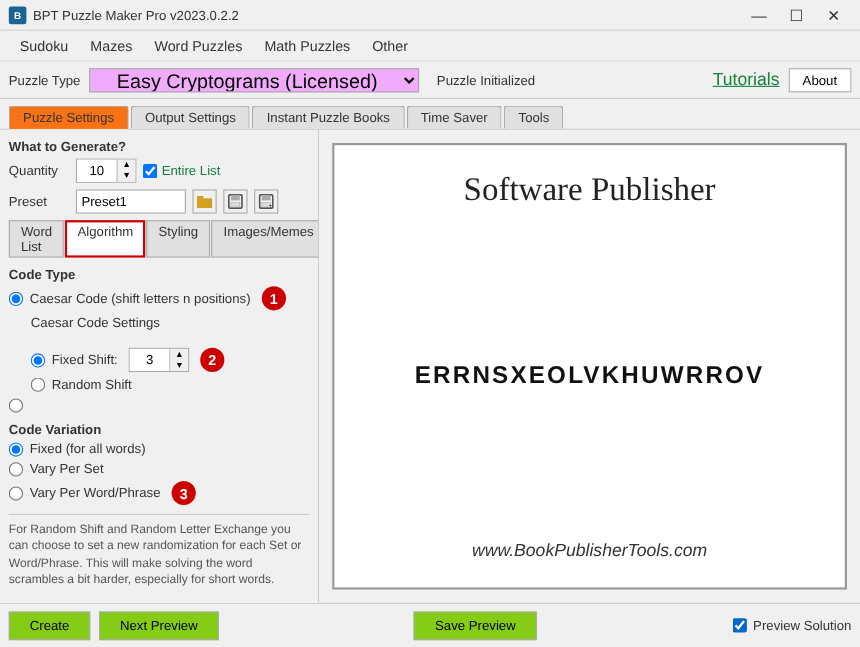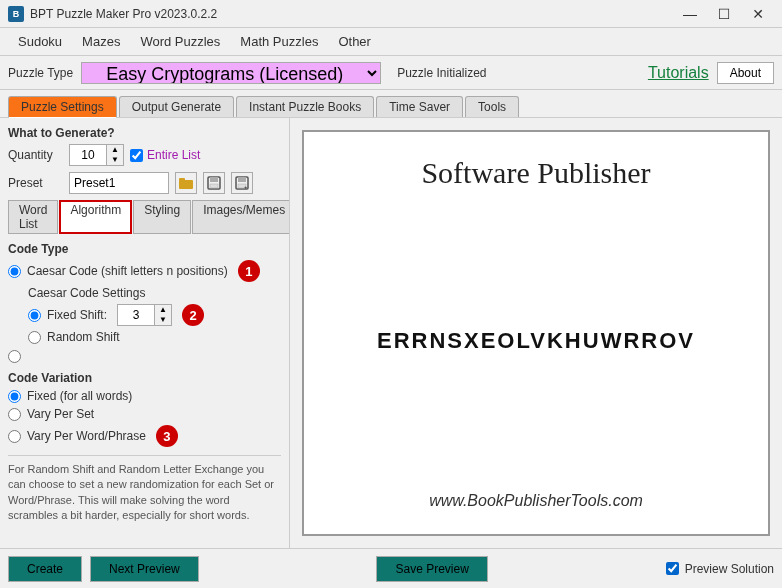--- a/index.html
+++ b/index.html
@@ -38,49 +38,49 @@
 
     .form-row { display: flex; align-items: center; margin-bottom: 6px; gap: 6px; }
     .form-label { font-size: 12px; color: #333; min-width: 55px; }
 
     .spinner-container { display: flex; align-items: center; border: 1px solid #aaa; background: white; height: 22px; }
     .spinner-input { width: 36px; height: 20px; border: none; text-align: center; font-size: 12px; outline: none; }
     .spinner-btns { display: flex; flex-direction: column; border-left: 1px solid #aaa; }
     .spinner-btn { width: 16px; height: 10px; border: none; background: #f0f0f0; cursor: pointer; font-size: 8px; display: flex; align-items: center; justify-content: center; line-height: 1; }
 
     .checkbox-container { display: flex; align-items: center; gap: 4px; }
-    .checkbox-label { font-size: 12px; color: #a21caf; }
+    .checkbox-label { font-size: 12px; color: #15803d; }
 
     .preset-input { height: 22px; border: 1px solid #aaa; background: white; font-size: 12px; padding: 0 4px; width: 100px; }
     .icon-btn { width: 22px; height: 22px; border: 1px solid #aaa; background: #f0f0f0; cursor: pointer; display: flex; align-items: center; justify-content: center; font-size: 12px; }
 
     
     .sub-tab-bar { display: flex; margin-bottom: 8px; }
     .sub-tab { padding: 2px 10px; font-size: 12px; cursor: pointer; border: 1px solid #aaa; background: #e0e0e0; margin-right: 1px; color: #333; }
     .sub-tab.active { background: white; border-bottom: 1px solid white; outline: 2px solid #cc0000; outline-offset: -2px; }
     .radio-row { display: flex; align-items: center; gap: 6px; margin-bottom: 4px; }
     .radio-label { font-size: 12px; color: #333; }
 
     .indent-block { padding-left: 20px; }
-    .code-settings-title { font-size: 12px; font-weight: normal; color: #333; margin-bottom: 4px; }
+    .code-settings-title { font-size: 12px; font-weight: normal; color: #333; margin-bottom: 16px; }
 
     .circle-badge { display: inline-flex; align-items: center; justify-content: center; width: 22px; height: 22px; background: #cc0000; color: white; border-radius: 50%; font-size: 13px; font-weight: bold; margin-left: 4px; }
 
     .info-text { font-size: 11px; color: #555; line-height: 1.4; margin-top: 8px; border-top: 1px solid #ccc; padding-top: 6px; }
 
     
     .right-panel { flex: 1; padding: 12px; display: flex; align-items: stretch; justify-content: center; }
     .preview-box { border: 2px solid #999; background: white; width: 100%; display: flex; flex-direction: column; align-items: center; justify-content: space-between; padding: 24px 3px; }
     .preview-title { font-size: 30px; font-weight: normal; color: #222; text-align: center; font-family: serif; }
     .preview-code { font-size: 22px; font-weight: bold; color: #111; text-align: center; letter-spacing: 2px; font-family: sans-serif; }
     .preview-url { font-size: 16px; color: #333; text-align: center; font-style: italic; }
 
     
     .bottom-bar { background: #f0f0f0; display: flex; align-items: center; padding: 4px 8px; height: 40px; border-top: 1px solid #ccc; gap: 8px; }
-    .bottom-btn { padding: 4px 18px; font-size: 12px; border: 1px solid #aaa; background: #0f766e; cursor: pointer; height: 26px; }
+    .bottom-btn { padding: 4px 18px; font-size: 12px; border: 1px solid #aaa; background: #84cc16; cursor: pointer; height: 26px; }
     .bottom-spacer { flex: 1; }
     .preview-solution-row { display: flex; align-items: center; gap: 6px; }
 
     .section-heading { font-weight: bold; font-size: 12px; color: #333; margin-bottom: 4px; }
 
     
     input[type="checkbox"] { cursor: pointer; }
     input[type="radio"] { cursor: pointer; }
   </style>
 </head>
@@ -112,21 +112,21 @@
     <option>Easy Cryptograms (Licensed)</option>
   </select>
   <span class="toolbar-status">Puzzle Initialized</span>
   <div class="toolbar-spacer"></div>
   <span class="toolbar-link">Tutorials</span>
   <button class="toolbar-button">About</button>
 </div>
 
 <div class="tab-bar">
   <div class="tab-item active">Puzzle Settings</div>
-  <div class="tab-item">Output Generate</div>
+  <div class="tab-item">Output Settings</div>
   <div class="tab-item">Instant Puzzle Books</div>
   <div class="tab-item">Time Saver</div>
   <div class="tab-item">Tools</div>
 </div>
 
 <div class="main-content">
 
   <div class="left-panel">
 
     <div class="section-heading">What to Generate?</div>

